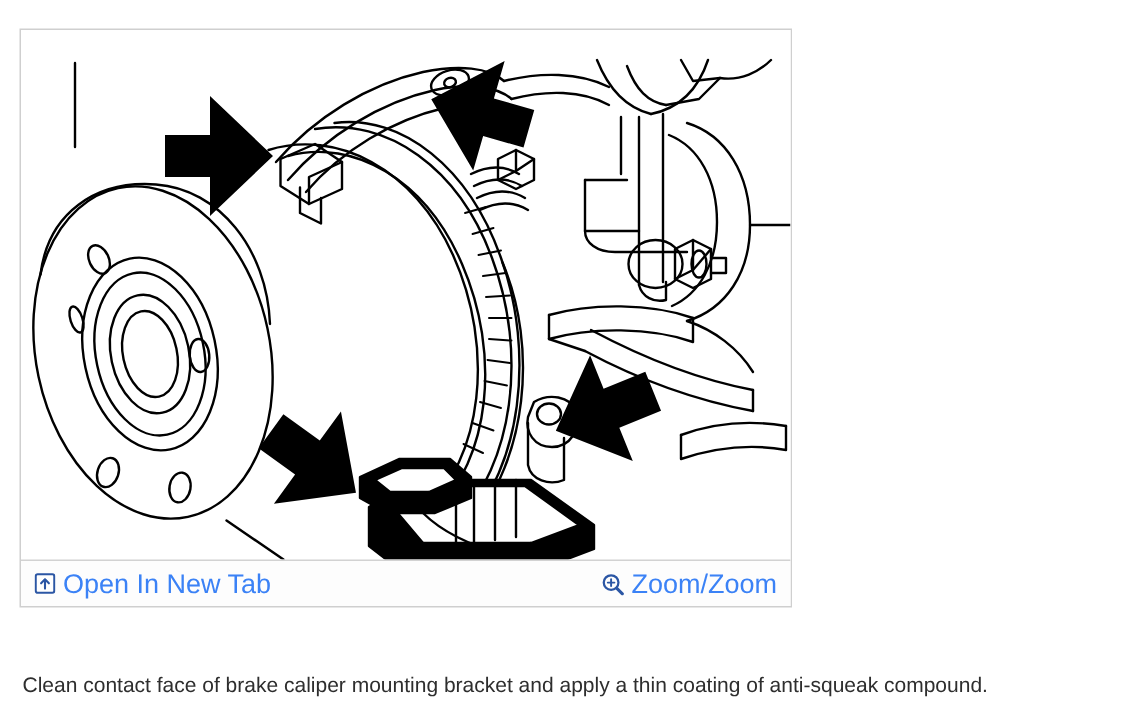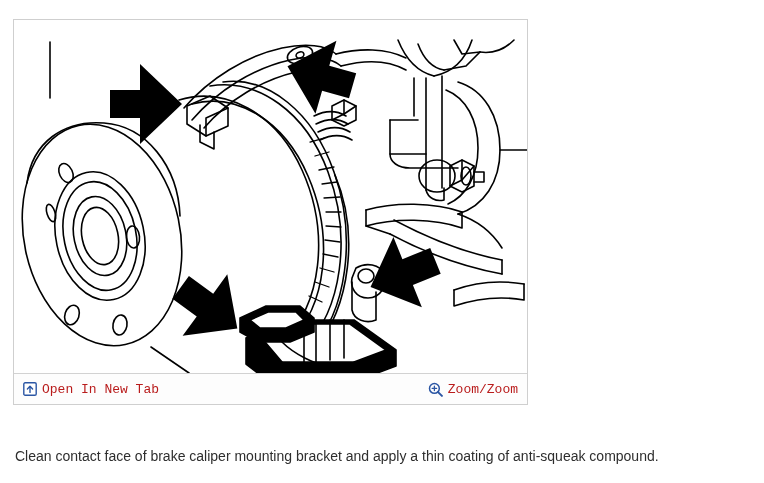--- a/index.html
+++ b/index.html
@@ -70,23 +70,23 @@
 
   .tb-action {
     display: flex;
     align-items: center;
     gap: 5px;
     cursor: pointer;
     user-select: none;
   }
 
   .tb-label {
-    font-family: Liberation Mono, monospace;
-    font-size: 13px;
-    color: #b91c1c;
+    font-family: Liberation Sans, sans-serif;
+    font-size: 18px;
+    color: #3b82f6;
     line-height: 1;
     white-space: nowrap;
   }
 
   .tb-icon {
     display: inline-flex;
     align-items: center;
     justify-content: center;
     width: 15px;
     height: 15px;

